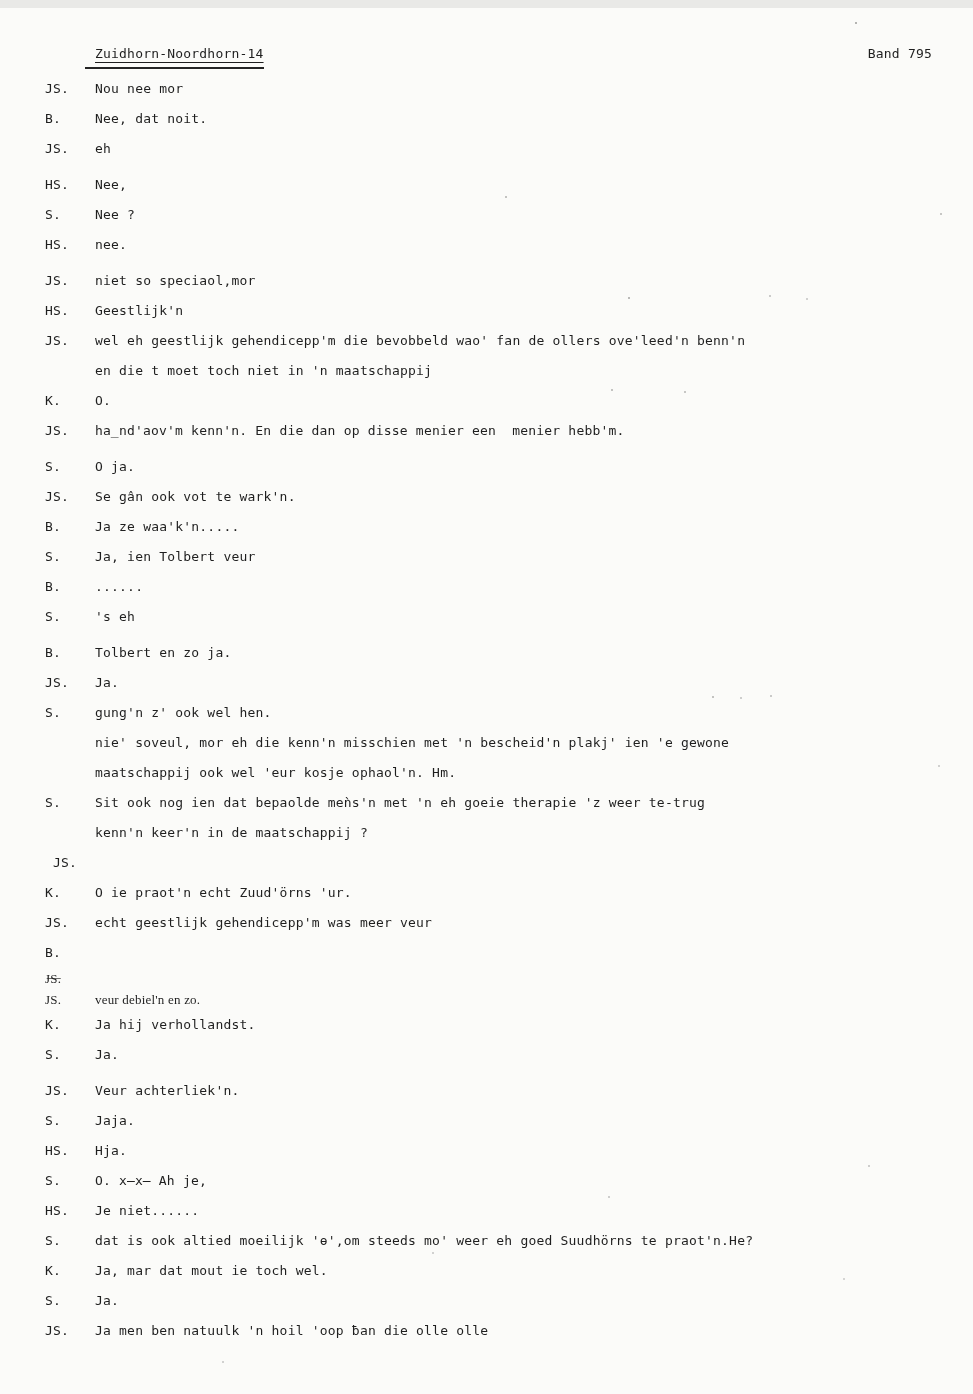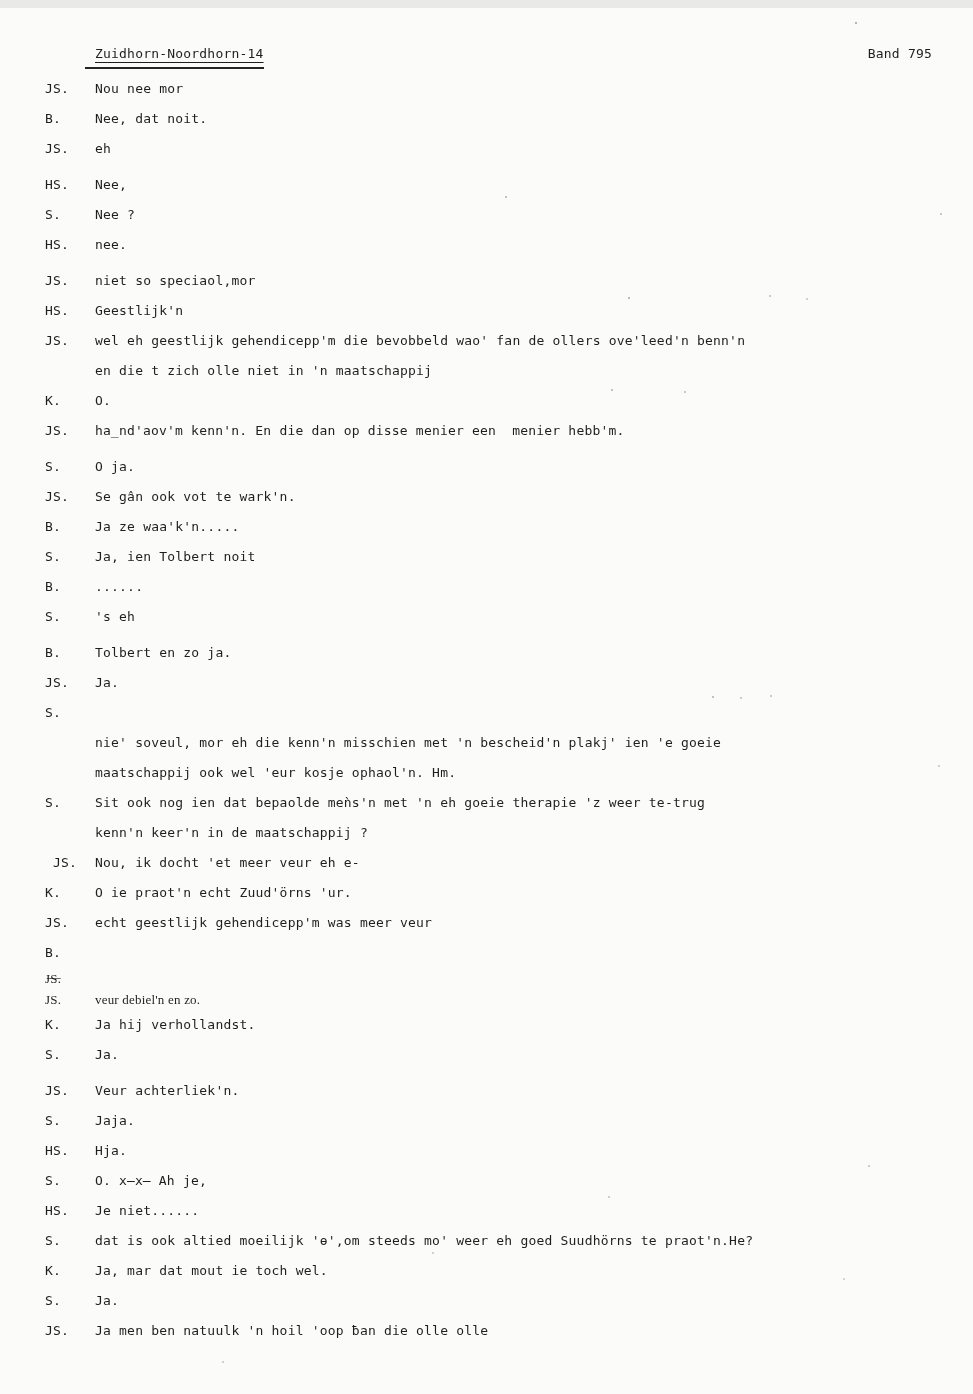--- a/index.html
+++ b/index.html
@@ -145,21 +145,21 @@
     <span class="utterance">Geestlijk'n</span>
   </div>
 
   <div class="line">
     <span class="speaker">JS.</span>
     <span class="utterance">wel eh geestlijk gehendicepp'm die bevobbeld wao' fan de ollers ove'leed'n benn'n</span>
   </div>
 
   <div class="line">
     <span class="speaker"></span>
-    <span class="utterance">en die t zich olle niet in 'n maatschappij</span>
+    <span class="utterance">en die t moet toch niet in 'n maatschappij</span>
   </div>
 
   <div class="line">
     <span class="speaker">K.</span>
     <span class="utterance">O.</span>
   </div>
 
   <div class="line">
     <span class="speaker">JS.</span>
     <span class="utterance">ha̲nd'aov'm kenn'n. En die dan op disse menier een  menier hebb'm.</span>
@@ -175,21 +175,21 @@
     <span class="utterance">Se gân ook vot te wark'n.</span>
   </div>
 
   <div class="line">
     <span class="speaker">B.</span>
     <span class="utterance">Ja ze waa'k'n.....</span>
   </div>
 
   <div class="line">
     <span class="speaker">S.</span>
-    <span class="utterance">Ja, ien Tolbert noit</span>
+    <span class="utterance">Ja, ien Tolbert veur</span>
   </div>
 
   <div class="line">
     <span class="speaker">B.</span>
     <span class="utterance">......</span>
   </div>
 
   <div class="line">
     <span class="speaker">S.</span>
     <span class="utterance">'s eh</span>
@@ -200,46 +200,46 @@
     <span class="utterance">Tolbert en zo ja.</span>
   </div>
 
   <div class="line">
     <span class="speaker">JS.</span>
     <span class="utterance">Ja.</span>
   </div>
 
   <div class="line">
     <span class="speaker">S.</span>
+    <span class="utterance">gung'n z' ook wel hen.</span>
   </div>
 
 
   <div class="line">
     <span class="speaker"></span>
-    <span class="utterance">nie' soveul, mor eh die kenn'n misschien met 'n bescheid'n plakj' ien 'e goeie</span>
+    <span class="utterance">nie' soveul, mor eh die kenn'n misschien met 'n bescheid'n plakj' ien 'e gewone</span>
   </div>
 
   <div class="line">
     <span class="speaker"></span>
     <span class="utterance">maatschappij ook wel 'eur kosje ophaol'n. Hm.</span>
   </div>
 
   <div class="line">
     <span class="speaker">S.</span>
     <span class="utterance">Sit ook nog ien dat bepaolde meǹs'n met 'n eh goeie therapie 'z weer te-trug</span>
   </div>
 
   <div class="line">
     <span class="speaker"></span>
     <span class="utterance">kenn'n keer'n in de maatschappij ?</span>
   </div>
 
   <div class="line indent-label">
     <span class="speaker">JS.</span>
-    <span class="utterance">Nou, ik docht 'et meer veur eh e-</span>
   </div>
 
   <div class="line">
     <span class="speaker">K.</span>
     <span class="utterance">O ie praot'n echt Zuud'örns 'ur.</span>
   </div>
 
   <div class="line">
     <span class="speaker">JS.</span>
     <span class="utterance">echt geestlijk gehendicepp'm was meer veur</span>

